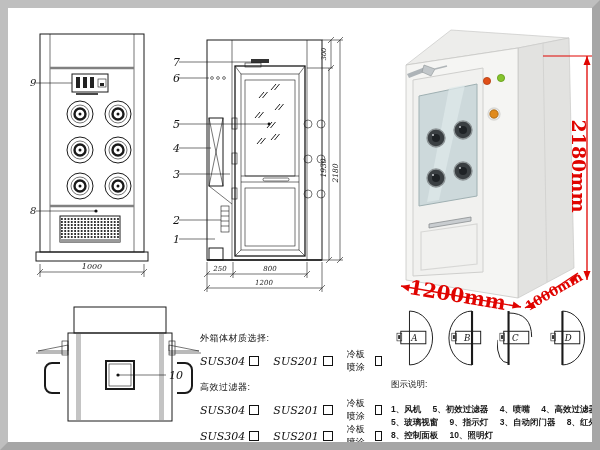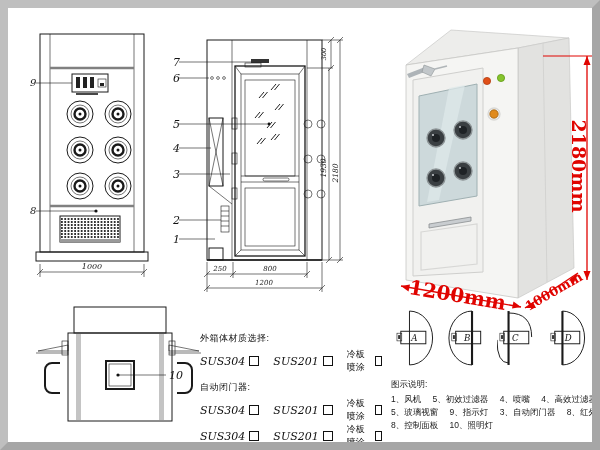--- a/index.html
+++ b/index.html
@@ -19,23 +19,23 @@
   #materials{left:192px;top:316px;width:190px;}
   .mat-title{font-size:9px;color:#111;margin:7px 0 3px 0;letter-spacing:.5px;}
   .mat-title:first-child{margin-top:8px;}
   .mat-row{display:flex;align-items:center;gap:6px;}
   .mat-opt{display:flex;align-items:center;gap:4px;margin-right:8px;}
   .sus{font-family:"DejaVu Serif","Liberation Serif",serif;font-style:italic;font-size:11px;color:#111;}
   .cn-opt{font-size:9px;color:#111;}
   .cb{width:8px;height:8px;border:1.5px solid #111;background:#fff;display:inline-block;cursor:pointer;}
   
   #legend{left:383px;top:371px;width:208px;color:#1a1a1a;}
-  .lg-title{font-size:8.5px;margin-bottom:2px;}
+  .lg-title{font-size:8.5px;margin-bottom:12px;}
   .lg-row{font-size:8.5px;line-height:13px;white-space:nowrap;}
-  .lg-row span{margin-right:9px;}
+  .lg-row span{margin-right:9px;font-weight:bold;}
   
   #doorcfg{left:388px;top:298px;width:190px;display:flex;gap:12px;}
   .redtxt{fill:#e00400;font-weight:bold;}
 </style>
 </head>
 <body>
 
 <div id="stage">
 
   <svg class="abs" style="left:20px;top:20px" width="130" height="255" viewBox="0 0 130 255">
@@ -336,21 +336,21 @@
         </span>
       <span class="mat-opt">
           <span class="sus">SUS201</span>
           <span class="cb"></span>
         </span>
       <span class="mat-opt">
           <span class="cn-opt">冷板喷涂</span>
           <span class="cb"></span>
         </span>
     </div>
-    <div class="mat-title">自动闭门器:</div>
+    <div class="mat-title">高效过滤器:</div>
     <div class="mat-row">
       <span class="mat-opt">
           <span class="sus">SUS304</span>
           <span class="cb"></span>
         </span>
       <span class="mat-opt">
           <span class="sus">SUS201</span>
           <span class="cb"></span>
         </span>
       <span class="mat-opt">

